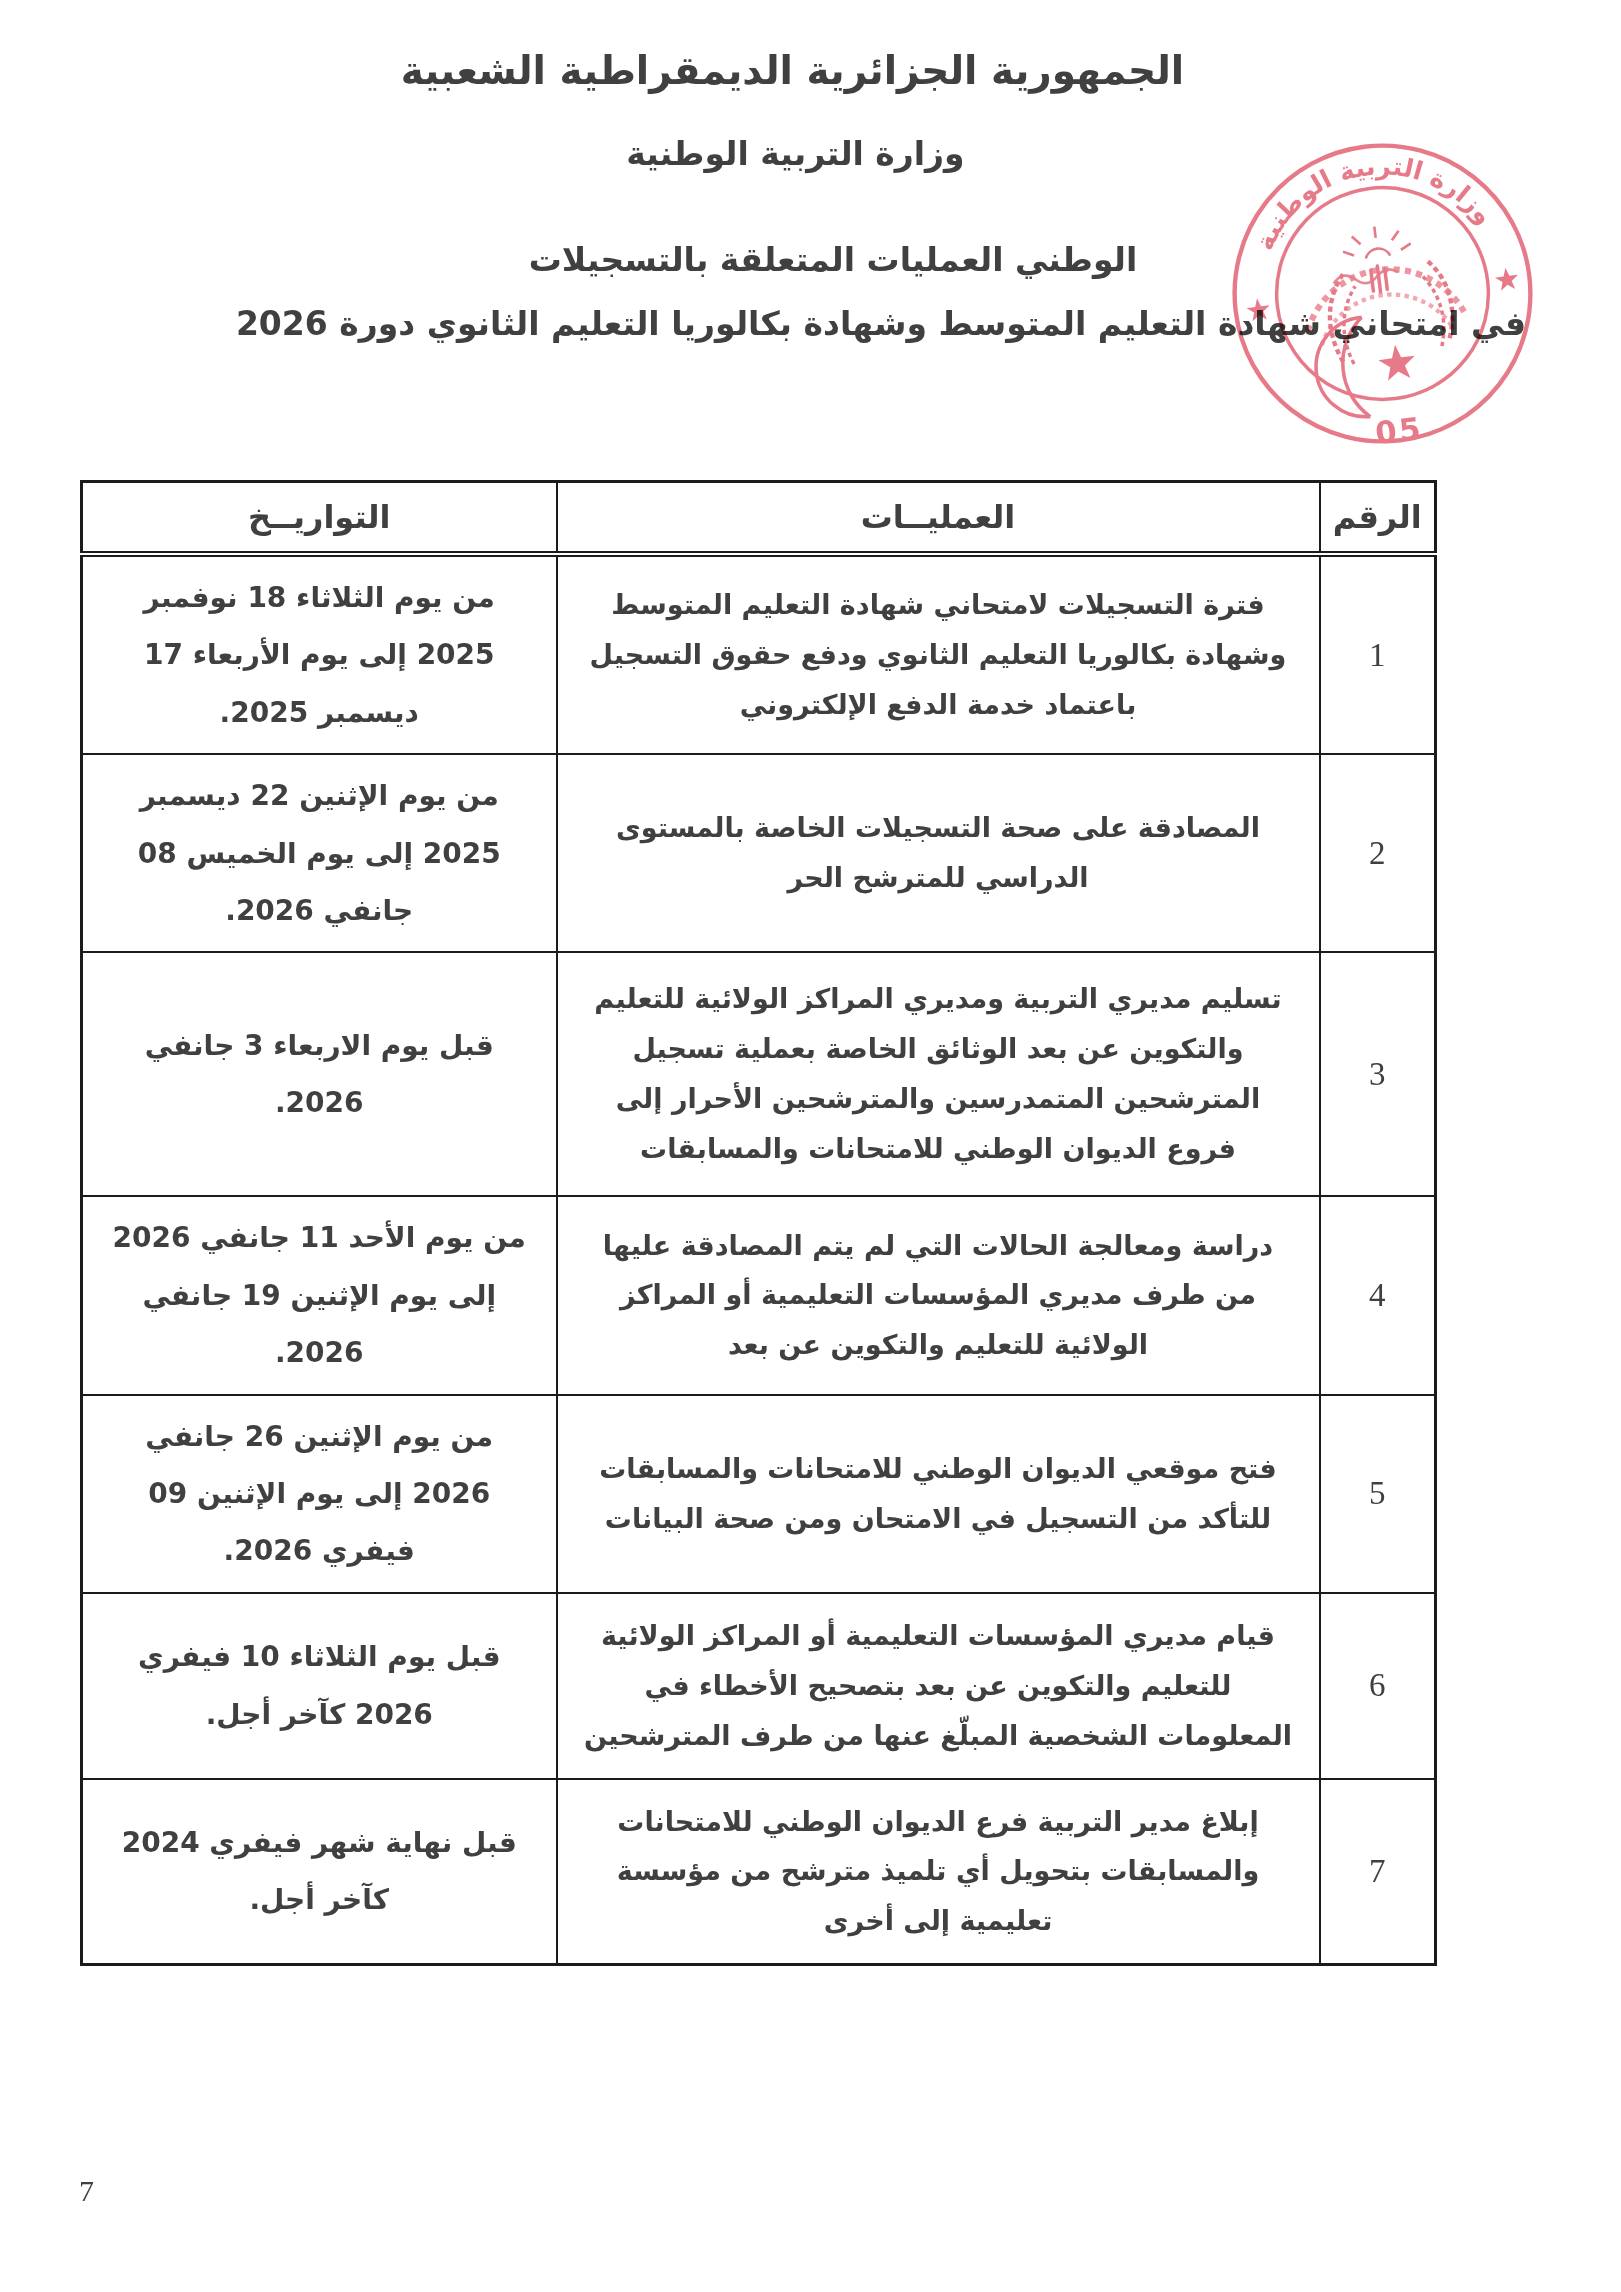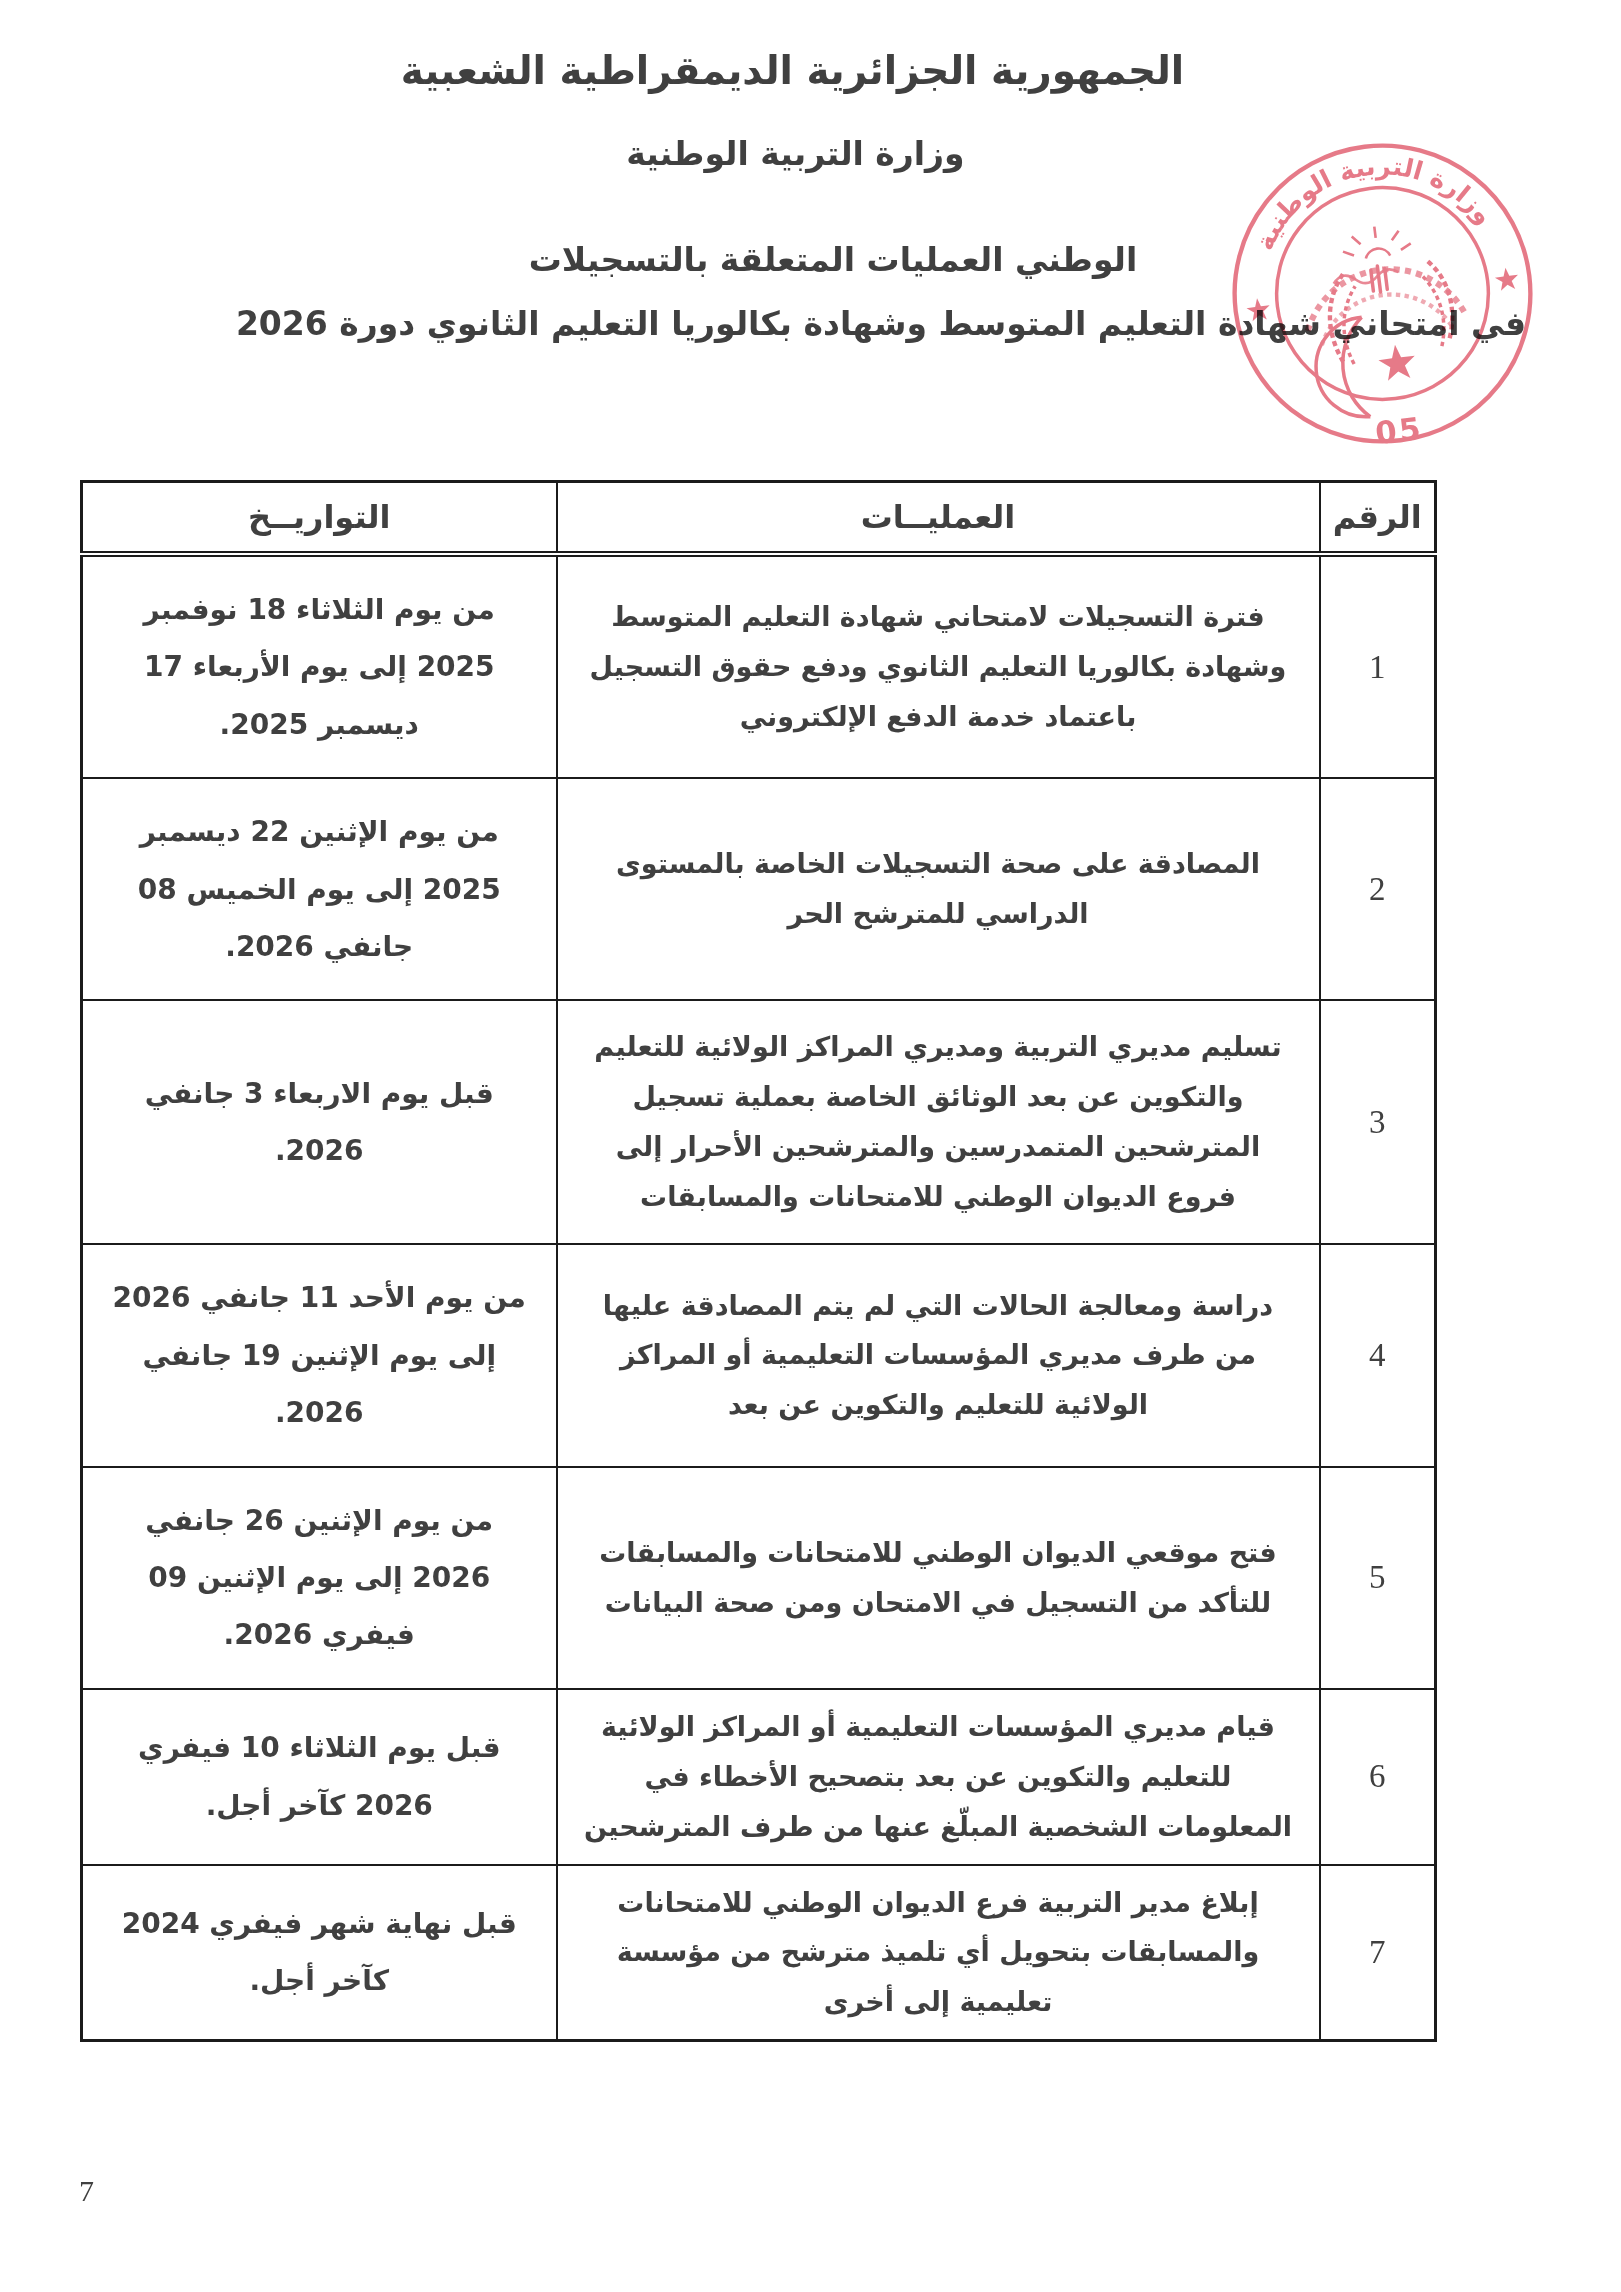--- a/index.html
+++ b/index.html
@@ -33,22 +33,22 @@
     text-align:center; vertical-align:middle;
     overflow:hidden;
   }
   .schedule thead th {
     height:66px; font-size:32px; font-weight:bold;
     border-bottom:6.3px double #1b1b1b;
   }
   .schedule tbody tr { height:176px; }
   .schedule tbody tr:nth-child(3) { height:244px; }
   td.c-num  { font-size:33px; font-family:"Liberation Serif", serif; font-weight:400; }
-  td.c-ops  { font-size:27px; font-weight:bold; line-height:1.85; padding:2px 23px; }
-  td.c-dat  { font-size:28px; font-weight:bold; line-height:2.05; padding:24px 27px; }
+  td.c-ops  { font-size:27px; font-weight:bold; line-height:1.85; padding:17px 23px; }
+  td.c-dat  { font-size:28px; font-weight:bold; line-height:2.05; padding:12px 27px; }
 
   
   .page-number {
     position:absolute; left:79px; top:2174px;
     font-size:30px; font-family:"Liberation Serif", serif; direction:ltr;
   }
 </style>
 </head>
 <body>
 

